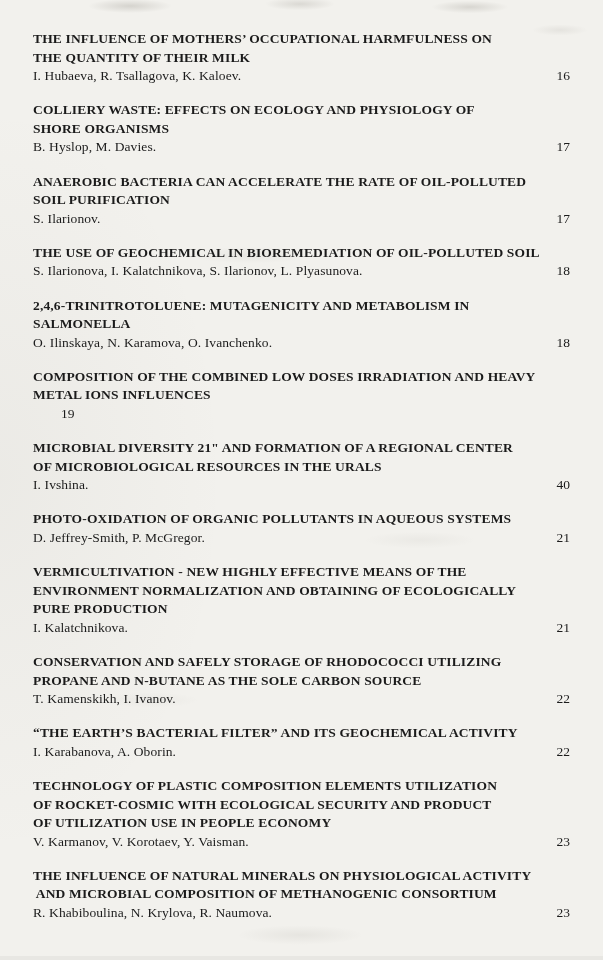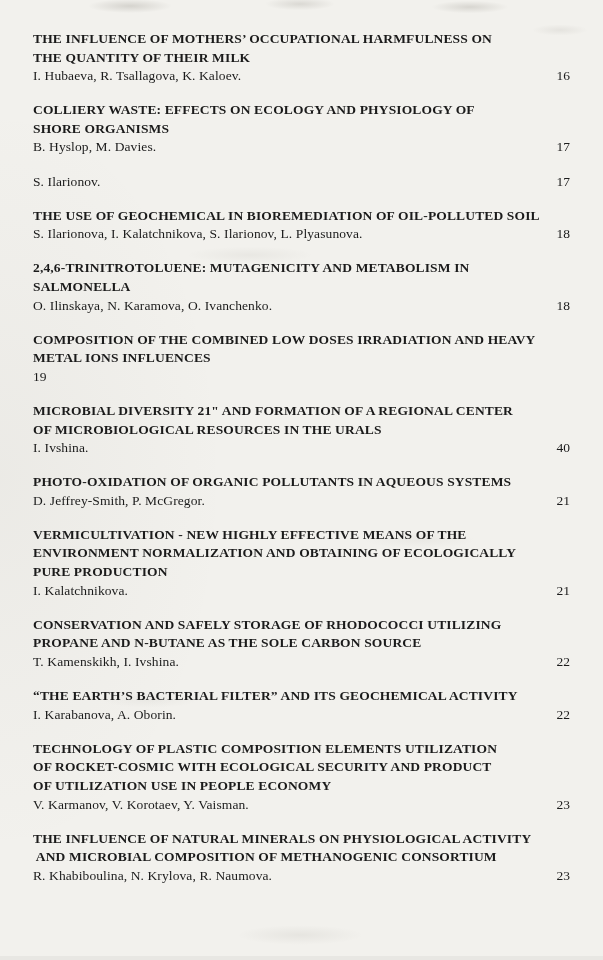--- a/index.html
+++ b/index.html
@@ -45,21 +45,21 @@
     white-space: pre;      
   }
   .entry-meta {
     display: flex;
     justify-content: space-between;
     align-items: flex-end;
     font-size: 13.5px;
     line-height: 18.6px;
   }
   .entry-authors { letter-spacing: 0.1px; }
-  .entry-page { text-align: right; }
+  .entry-page { text-align: right; margin-left: 28px; }
 </style>
 </head>
 <body>
 
 <div class="page">
   <div class="toc">
 
     <div class="entry">
       <div class="entry-title">THE INFLUENCE OF MOTHERS’ OCCUPATIONAL HARMFULNESS ON
 THE QUANTITY OF THEIR MILK</div>
@@ -72,20 +72,22 @@
     <div class="entry">
       <div class="entry-title">COLLIERY WASTE: EFFECTS ON ECOLOGY AND PHYSIOLOGY OF
 SHORE ORGANISMS</div>
       <div class="entry-meta">
         <span class="entry-authors">B. Hyslop, M. Davies.</span>
         <span class="entry-page">17</span>
       </div>
     </div>
 
     <div class="entry">
+      <div class="entry-title">ANAEROBIC BACTERIA CAN ACCELERATE THE RATE OF OIL-POLLUTED
+SOIL PURIFICATION</div>
       <div class="entry-meta">
         <span class="entry-authors">S. Ilarionov.</span>
         <span class="entry-page">17</span>
       </div>
     </div>
 
     <div class="entry">
       <div class="entry-title">THE USE OF GEOCHEMICAL IN BIOREMEDIATION OF OIL-POLLUTED SOIL</div>
       <div class="entry-meta">
         <span class="entry-authors">S. Ilarionova, I. Kalatchnikova, S. Ilarionov, L. Plyasunova.</span>
@@ -134,21 +136,21 @@
       <div class="entry-meta">
         <span class="entry-authors">I. Kalatchnikova.</span>
         <span class="entry-page">21</span>
       </div>
     </div>
 
     <div class="entry">
       <div class="entry-title">CONSERVATION AND SAFELY STORAGE OF RHODOCOCCI UTILIZING
 PROPANE AND N-BUTANE AS THE SOLE CARBON SOURCE</div>
       <div class="entry-meta">
-        <span class="entry-authors">T. Kamenskikh, I. Ivshina.</span>
+        <span class="entry-authors">T. Kamenskikh, I. Ivanov.</span>
         <span class="entry-page">22</span>
       </div>
     </div>
 
     <div class="entry">
       <div class="entry-title">“THE EARTH’S BACTERIAL FILTER” AND ITS GEOCHEMICAL ACTIVITY</div>
       <div class="entry-meta">
         <span class="entry-authors">I. Karabanova, A. Oborin.</span>
         <span class="entry-page">22</span>
       </div>

